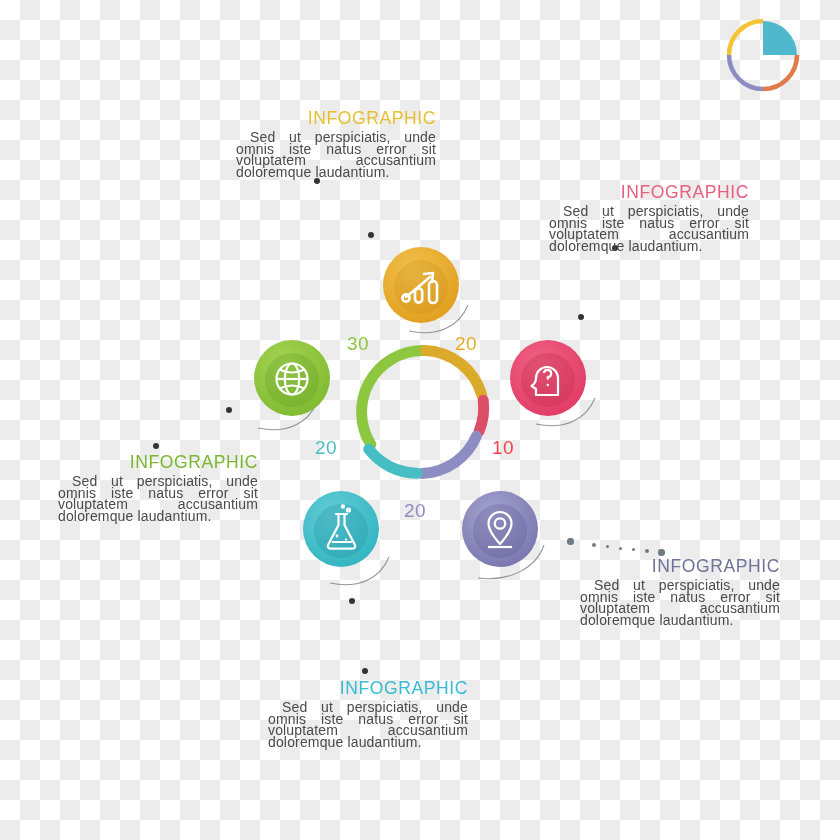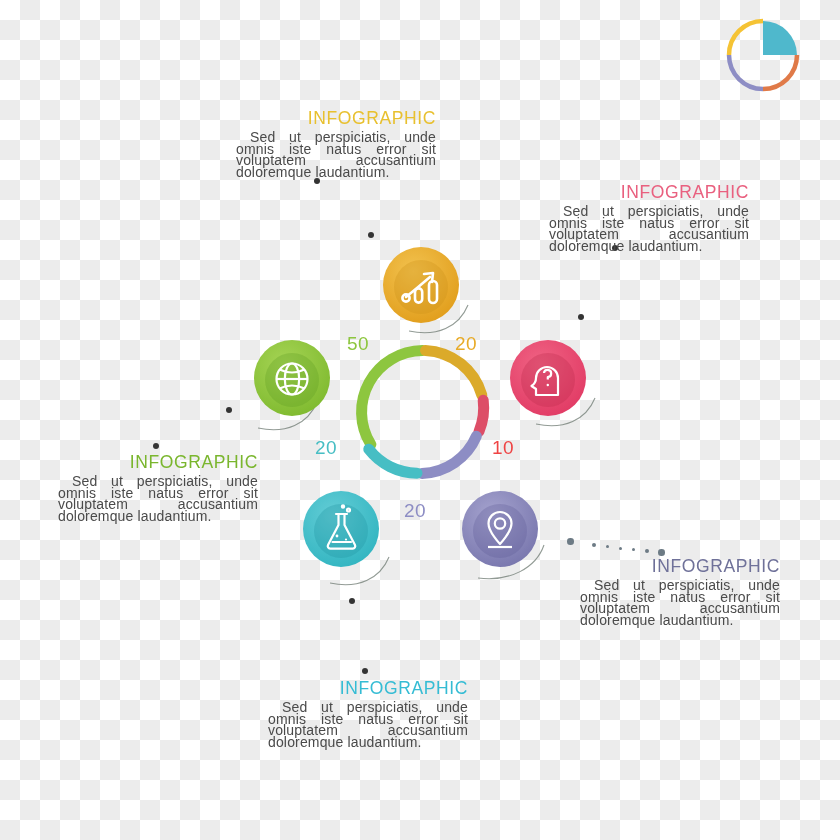--- a/index.html
+++ b/index.html
@@ -203,21 +203,21 @@
 <div class="dot" style="left:362px; top:668px; width:6px; height:6px;"></div>
 
 <div class="dot dotsm" style="left:567px; top:538px; width:6.5px; height:6.5px;"></div>
 <div class="dot dotsm" style="left:592px; top:543px; width:4px; height:4px;"></div>
 <div class="dot dotsm" style="left:606px; top:545px; width:3.4px; height:3.4px;"></div>
 <div class="dot dotsm" style="left:619px; top:547px; width:3px; height:3px;"></div>
 <div class="dot dotsm" style="left:632px; top:548px; width:3.4px; height:3.4px;"></div>
 <div class="dot dotsm" style="left:645px; top:549px; width:4.2px; height:4.2px;"></div>
 <div class="dot dotsm" style="left:658px; top:549px; width:6.5px; height:6.5px;"></div>
 
-<div class="numlabel" id="num-green">50</div>
+<div class="numlabel" id="num-green">30</div>
 <div class="numlabel" id="num-gold">20</div>
 <div class="numlabel" id="num-pink">10</div>
 <div class="numlabel" id="num-purple">20</div>
 <div class="numlabel" id="num-teal">20</div>
 
 <div class="txtblock" id="tb-top">
   <div class="ttl" style="color:#e8c02f">INFOGRAPHIC</div>
   <div class="bdy">Sed ut perspiciatis, unde omnis iste natus error sit voluptatem accusantium doloremque laudantium.</div>
 </div>
 

